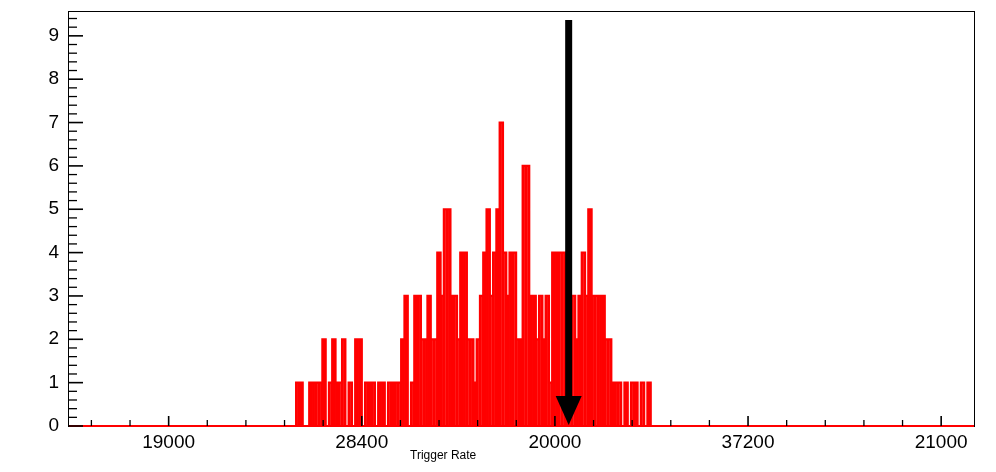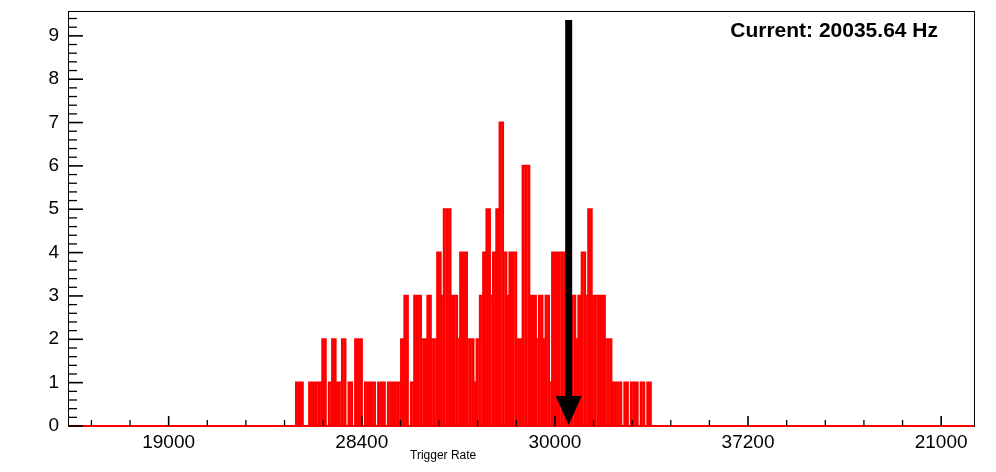--- a/index.html
+++ b/index.html
@@ -307,22 +307,21 @@
       <div class="tick-label ylab" style="left: 29px; top: 240.597px;">4</div>
       <div class="tick-label ylab" style="left: 29px; top: 197.246px;">5</div>
       <div class="tick-label ylab" style="left: 29px; top: 153.895px;">6</div>
       <div class="tick-label ylab" style="left: 29px; top: 110.545px;">7</div>
       <div class="tick-label ylab" style="left: 29px; top: 67.1937px;">8</div>
       <div class="tick-label ylab" style="left: 29px; top: 23.8429px;">9</div>
     </div>
   <div id="xlabels">
       <div class="tick-label xlab" style="left: 108.654px; top: 431px;">19000</div>
       <div class="tick-label xlab" style="left: 301.783px; top: 431px;">28400</div>
-      <div class="tick-label xlab" style="left: 494.911px; top: 431px;">30000</div>
+      <div class="tick-label xlab" style="left: 494.911px; top: 431px;">20000</div>
       <div class="tick-label xlab" style="left: 688.04px; top: 431px;">37200</div>
       <div class="tick-label xlab" style="left: 881.168px; top: 431px;">21000</div>
     </div>
 
   <div id="axis-title">Trigger Rate</div>
 
-  <div id="current-label">Current: 20035.64 Hz</div>
 
 </div>
 
 </body></html>

